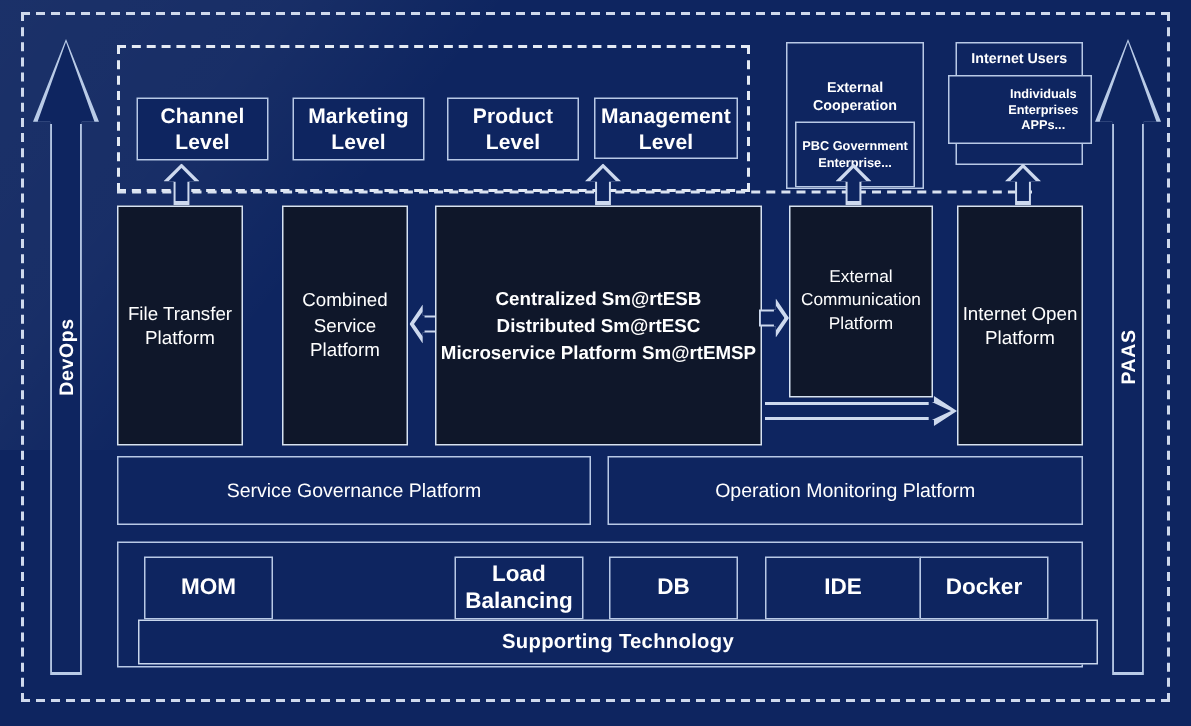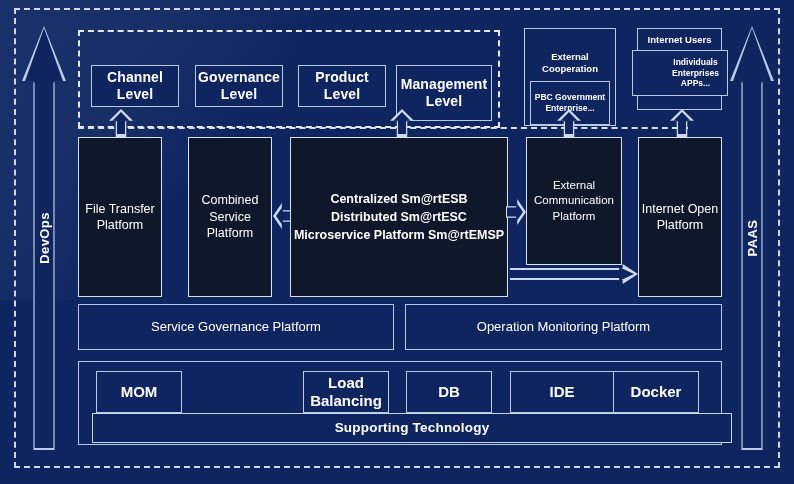--- a/index.html
+++ b/index.html
@@ -145,30 +145,30 @@
       </div>
     </div>
   </div>
 
   <div class="abs" id="levels-frame"></div>
 
   <div class="abs obox lvl" style="left:91px;top:65px;width:88px;height:42px;">
     <span>Channel Level</span>
   </div>
   <div class="abs obox lvl" style="left:195px;top:65px;width:88px;height:42px;">
-    <span>Governance Level</span>
+    <span>Marketing Level</span>
   </div>
   <div class="abs obox lvl" style="left:298px;top:65px;width:88px;height:42px;">
     <span>Product Level</span>
   </div>
-  <div class="abs obox lvl" style="left:396px;top:65px;width:96px;height:56px;">
+  <div class="abs obox lvl" style="left:396px;top:65px;width:96px;height:41px;">
     <span>Management Level</span>
   </div>
 
-  <div class="abs obox" style="left:524px;top:28px;width:92px;height:98px;flex-direction:column;justify-content:space-between;padding-top:22px;">
+  <div class="abs obox" style="left:524px;top:28px;width:92px;height:98px;flex-direction:column;justify-content:flex-end;padding-top:5px;">
     <span class="hdr">External Cooperation</span>
     <div class="obox tiny" style="margin-top:4px;width:78px;height:42px;">
       <span>PBC Government Enterprise...</span>
     </div>
   </div>
 
   <div class="abs obox" style="left:637px;top:28px;width:85px;height:82px;flex-direction:column;justify-content:flex-start;padding-top:5px;">
     <span class="hdr">Internet Users</span>
     <div class="obox tiny" style="margin-top:4px;width:62px;height:44px;padding-left:32px;">
       <span>Individuals Enterprises APPs...</span>

